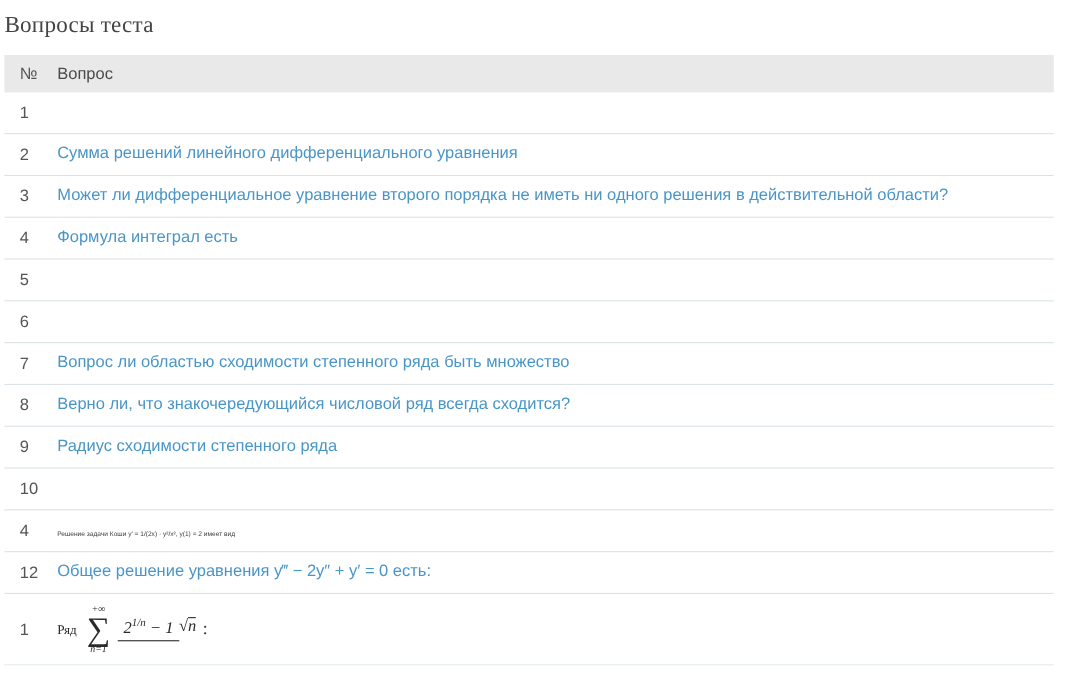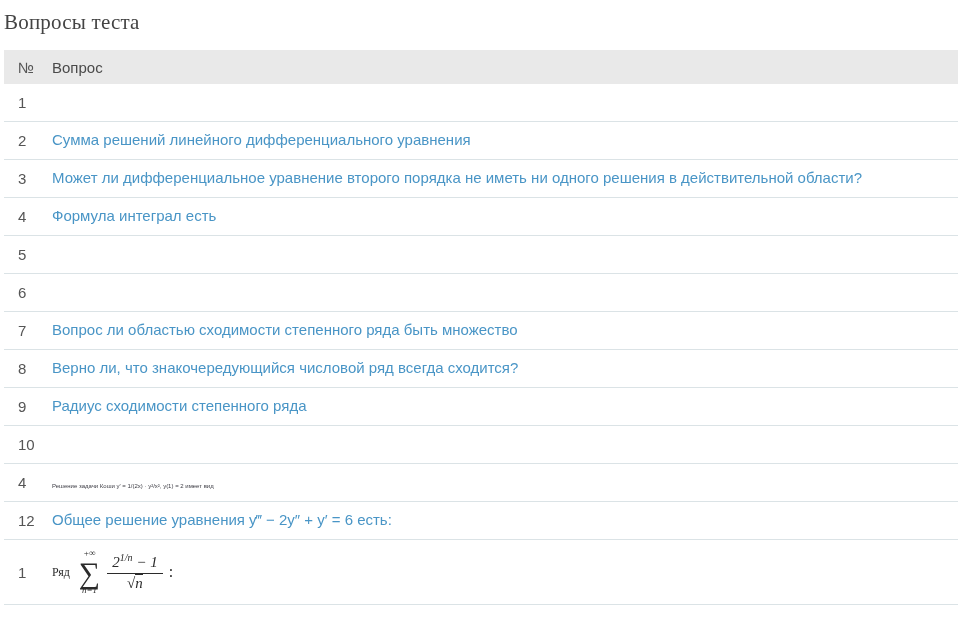--- a/index.html
+++ b/index.html
@@ -12,21 +12,21 @@
   .cell-num{width:34px;padding-left:14px;flex:none;color:#555555;font-size:15px;}
   .cell-q{flex:1;padding-right:12px;}
   a.q-link{color:#4995c6;text-decoration:none;font-size:15px;line-height:1.25;display:inline-block;padding:2px 0;}
   a.q-tiny{color:#3c3c44;text-decoration:none;font-size:6px;letter-spacing:0;display:inline-block;}
   
   .formula-big{display:inline-flex;align-items:center;font-family:"Liberation Serif",serif;color:#2b2b2b;}
   .fb-prefix{font-size:12px;margin-right:9px;}
   .fb-sum{display:inline-flex;flex-direction:column;align-items:center;line-height:1;margin-right:4px;}
   .fb-sum .lim{font-size:9px;font-style:italic;line-height:1.1;}
   .fb-sum .sigma{font-size:30px;line-height:.9;font-style:normal;}
-  .frac{display:inline-flex;flex-direction:column;align-items:center;line-height:1.15;margin:0 3px;}
+  .frac{display:inline-flex;flex-direction:row;align-items:flex-start;line-height:1.15;margin:0 3px;}
   .frac .num{border-bottom:1px solid #2b2b2b;padding:0 5px 1px 5px;font-size:15px;font-style:italic;}
   .frac .den{padding-top:1px;font-size:15px;font-style:italic;}
   .frac sup{font-size:10px;font-style:italic;}
   .radn{border-top:1px solid #2b2b2b;}
   .fb-suffix{font-size:16px;margin-left:3px;}
 </style>
 </head>
 <body>
 
 <div class="wrap">
@@ -73,21 +73,21 @@
         </div>
         <div class="row">
           <div class="cell-num">10</div>
         </div>
         <div class="row">
           <div class="cell-num">4</div>
           <div class="cell-q"><a href="#" class="q-tiny">Решение задачи Коши y′ = 1/(2x) · y²/x², y(1) = 2 имеет вид</a></div>
         </div>
         <div class="row">
           <div class="cell-num">12</div>
-          <div class="cell-q"><a href="#" class="q-link">Общее решение уравнения y‴ − 2y″ + y′ = 6 есть:</a></div>
+          <div class="cell-q"><a href="#" class="q-link">Общее решение уравнения y‴ − 2y″ + y′ = 0 есть:</a></div>
         </div>
         <div class="row big">
           <div class="cell-num">1</div>
           <div class="cell-q"><span class="formula-big">
               <span class="fb-prefix">Ряд</span>
               <span class="fb-sum">
                 <span class="lim">+∞</span>
                 <span class="sigma">∑</span>
                 <span class="lim">n=1</span>
               </span>

